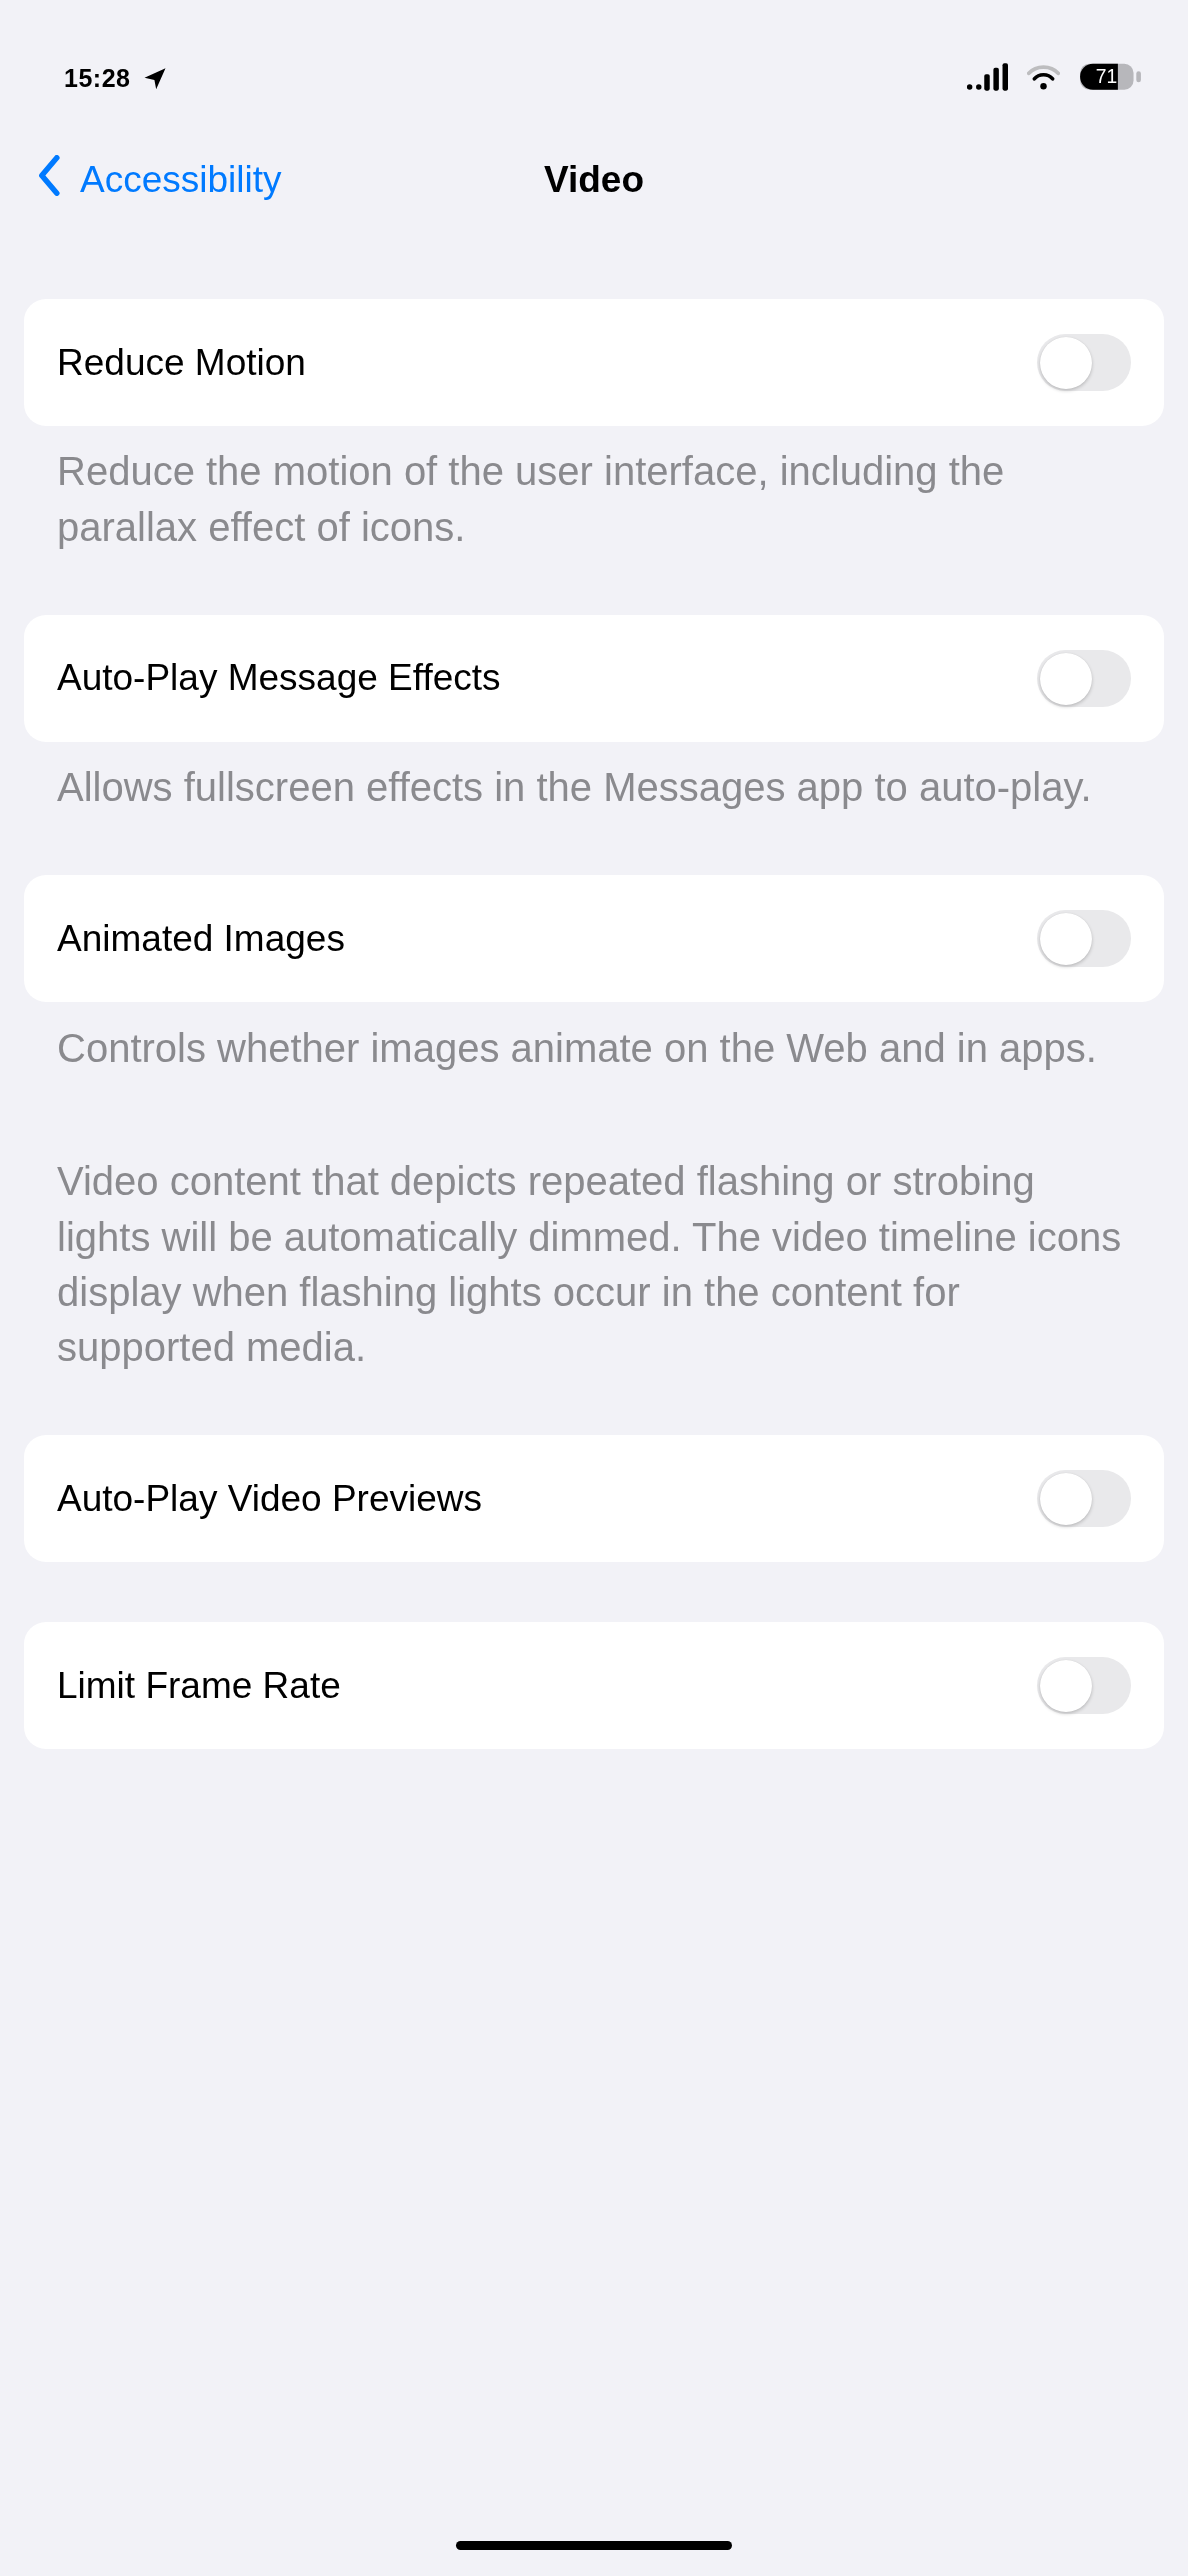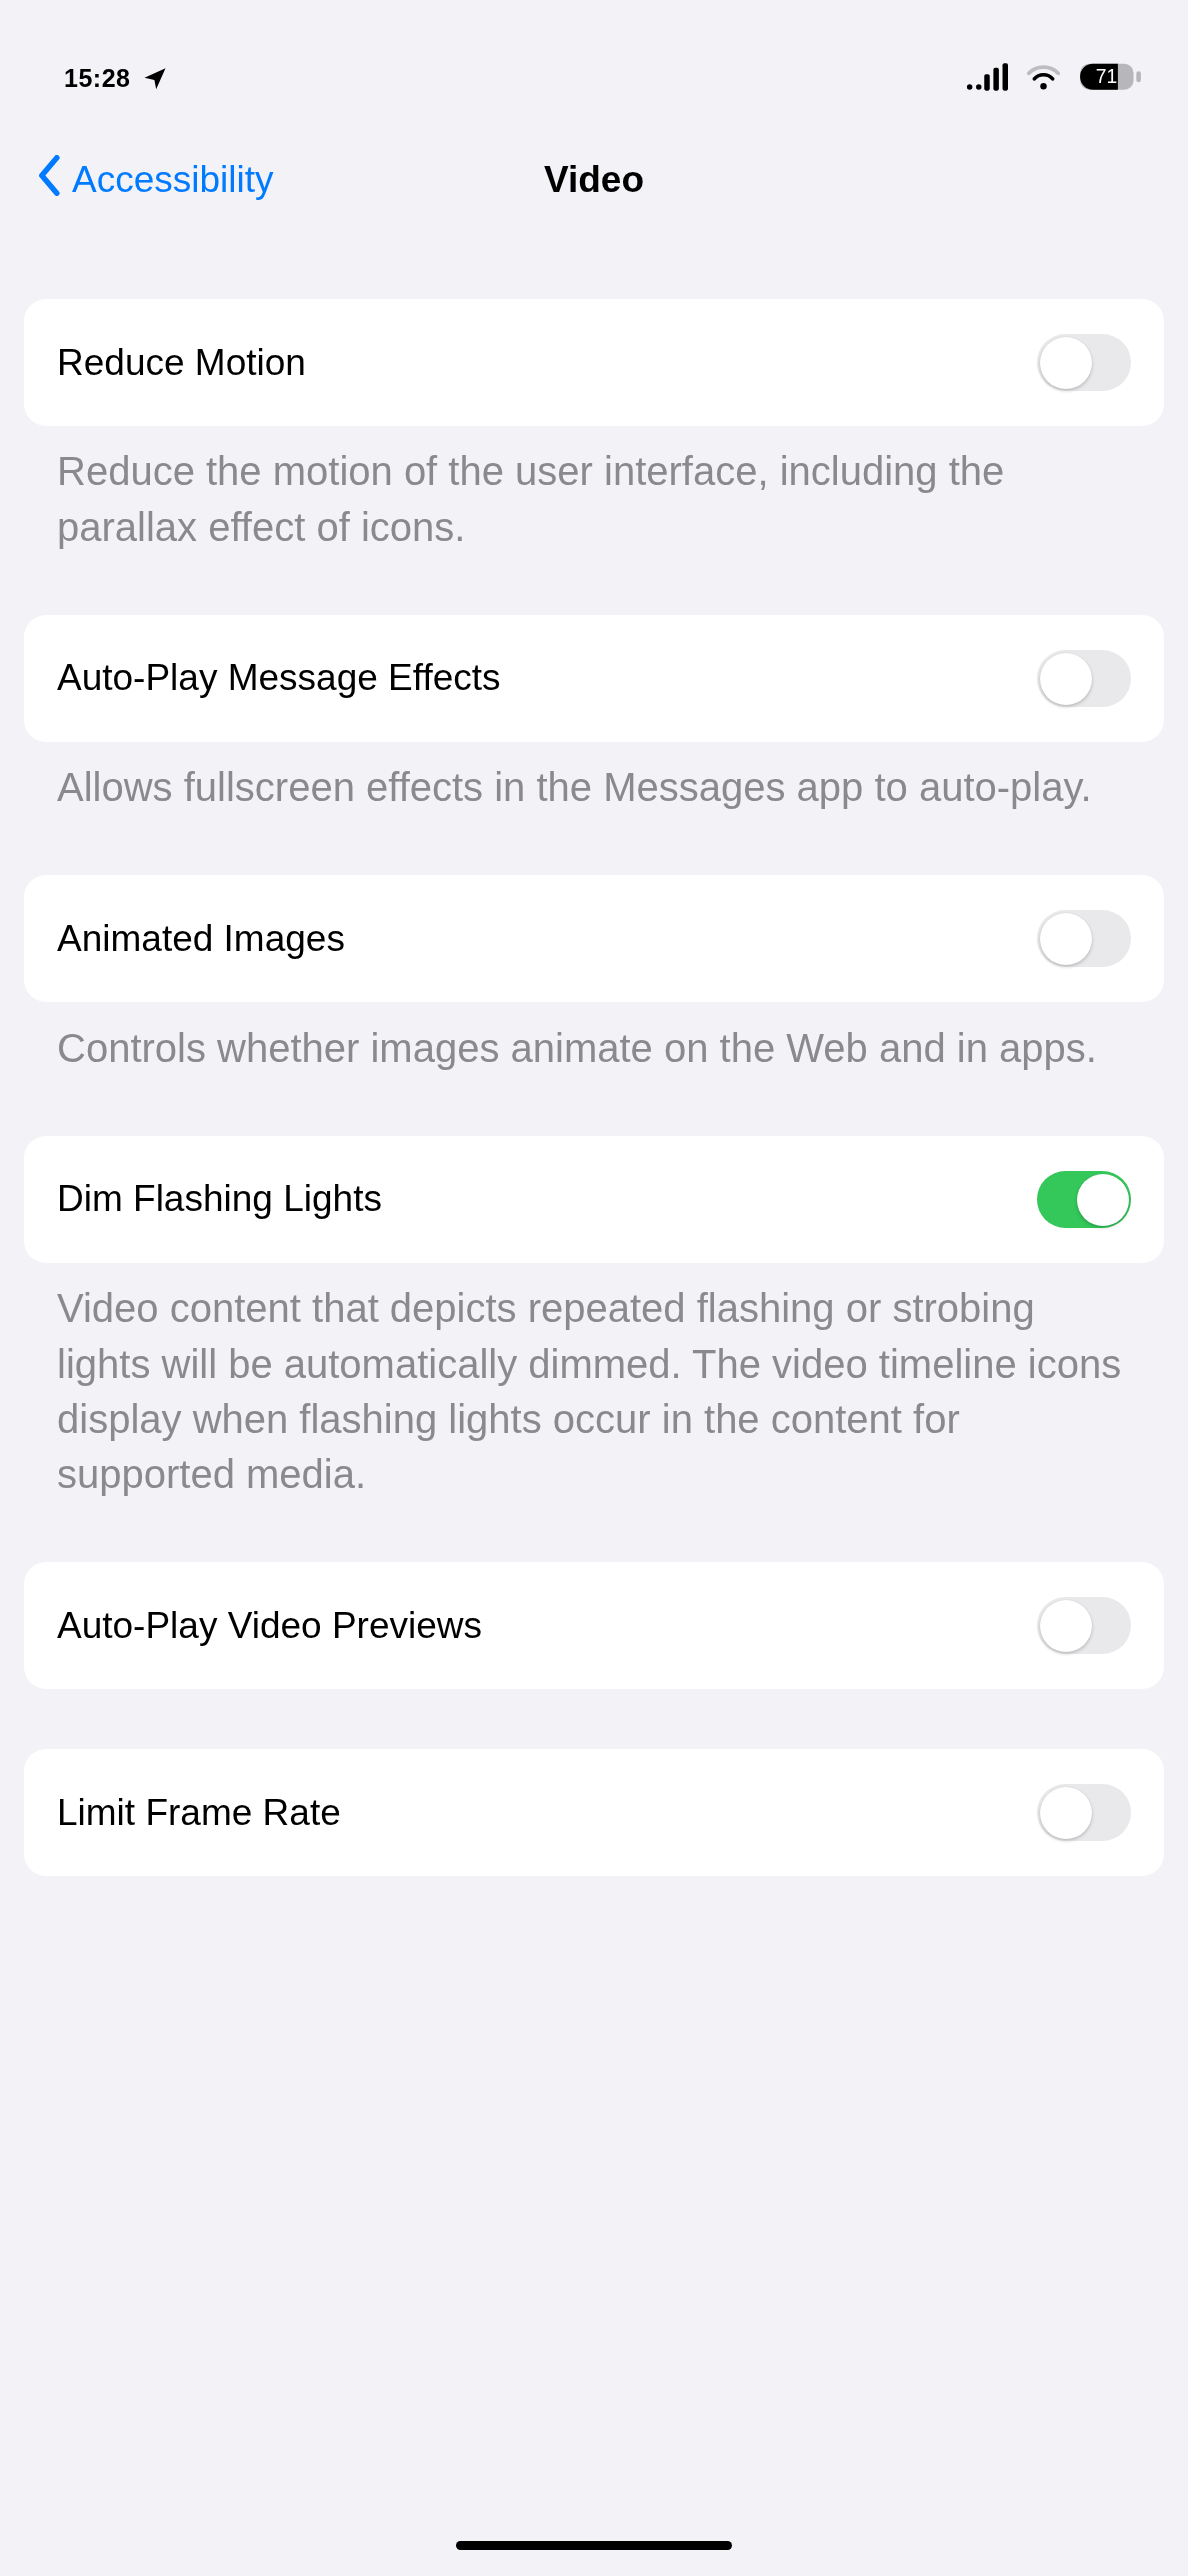--- a/index.html
+++ b/index.html
@@ -28,21 +28,21 @@
   .nav-header {
     height: 101px;
     display: flex;
     align-items: center;
     position: relative;
     padding: 0 37px;
   }
   .back-btn {
     display: flex;
     align-items: center;
-    gap: 9px;
+    gap: 17px;
     color: #007aff;
     font-size: 37px;
     cursor: pointer;
   }
   .nav-title {
     position: absolute;
     left: 50%;
     transform: translateX(-50%);
     font-size: 37px;
     font-weight: 600;
@@ -193,26 +193,20 @@
     <div class="cell">
       <span class="cell-label">Animated Images</span>
       <span class="switch off">
           <span class="knob"></span>
         </span>
     </div>
     <div class="footer-note">Controls whether images animate on the Web and in apps.</div>
   </div>
 
   <div class="group">
-    <div class="cell">
-      <span class="cell-label">Dim Flashing Lights</span>
-      <span class="switch on">
-          <span class="knob"></span>
-        </span>
-    </div>
     <div class="footer-note">Video content that depicts repeated flashing or strobing lights will be automatically dimmed. The video timeline icons display when flashing lights occur in the content for supported media.</div>
   </div>
 
   <div class="group">
     <div class="cell">
       <span class="cell-label">Auto-Play Video Previews</span>
       <span class="switch off">
           <span class="knob"></span>
         </span>
     </div>

